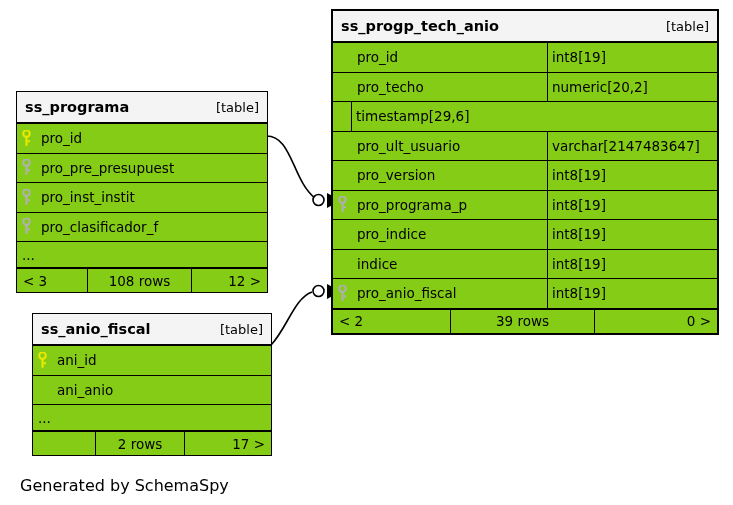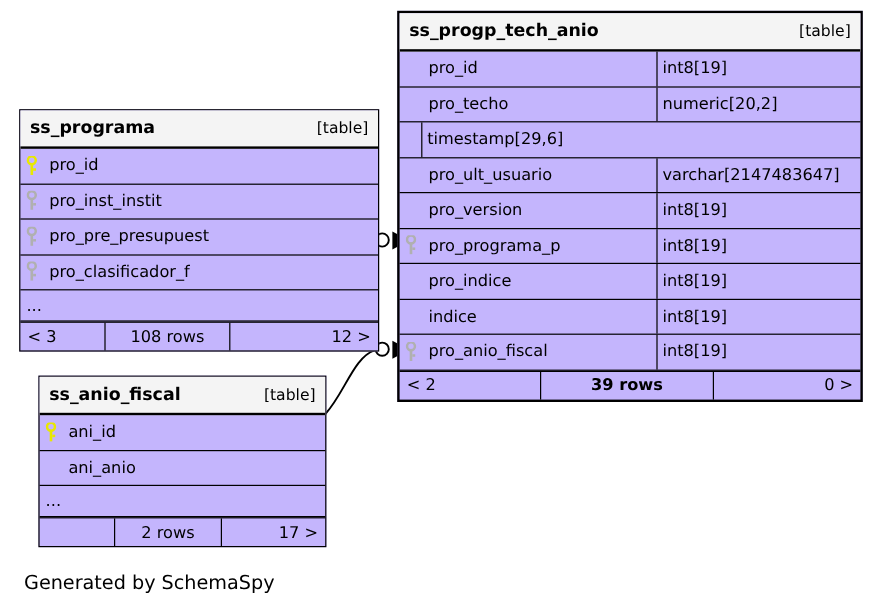--- a/index.html
+++ b/index.html
@@ -10,21 +10,21 @@
     position:relative;
     overflow:hidden;
     color:#000000;
   }
   .canvas{position:absolute;inset:0;}
 
   svg.connectors{position:absolute;left:0;top:0;width:733px;height:505px;overflow:visible;}
 
   .table{
     position:absolute;
-    background:#c4b5fd;
+    background:#84cc16;
     border:2px solid #000000;
     box-sizing:border-box;
   }
   .table.thin{border-width:1px;}
 
   .thead{
     background:#f4f4f4;
     border-bottom:2px solid #000000;
     display:flex;
     align-items:center;
@@ -194,26 +194,26 @@
           <rect x="3.4" y="6.2" width="2.2" height="9.6" fill="#b0b0b0"></rect>
           <rect x="5.6" y="10.2" width="2.4" height="2.1" fill="#b0b0b0"></rect>
         </svg>
       </span>
       <span class="cname" style="width:196px;flex:0 0 196px;">pro_anio_fiscal</span>
       <span class="ctype" style="flex:1 1 auto;">int8[19]</span>
     </div>
 
     <div class="tfoot">
       <span class="fcell fleft" style="width:117px;flex:0 0 117px;">&lt; 2</span>
-      <span class="fcell fmid" style="width:145px;flex:0 0 145px;font-weight:bold;">39 rows</span>
+      <span class="fcell fmid" style="width:145px;flex:0 0 145px;">39 rows</span>
       <span class="fcell fright" style="flex:1 1 auto;">0 &gt;</span>
     </div>
   </div>
 
-  <div class="table thin" style="left:16px;top:91px;width:300px;">
+  <div class="table thin" style="left:16px;top:91px;width:252px;">
     <div class="thead" style="border-bottom-width:2px;">
       <span class="tname">ss_programa</span>
       <span class="ttag">[table]</span>
     </div>
 
     <div class="row">
       <span class="keyslot">
         <svg width="9" height="17" viewBox="0 0 9 17">
           <circle cx="4.5" cy="3.6" r="3.3" fill="none" stroke="#e8e800" stroke-width="2.1"></circle>
           <rect x="3.4" y="6.2" width="2.2" height="9.6" fill="#e8e800"></rect>
@@ -223,31 +223,31 @@
       <span class="cname">pro_id</span>
     </div>
     <div class="row">
       <span class="keyslot">
         <svg width="9" height="17" viewBox="0 0 9 17">
           <circle cx="4.5" cy="3.6" r="3.3" fill="none" stroke="#b0b0b0" stroke-width="2.1"></circle>
           <rect x="3.4" y="6.2" width="2.2" height="9.6" fill="#b0b0b0"></rect>
           <rect x="5.6" y="10.2" width="2.4" height="2.1" fill="#b0b0b0"></rect>
         </svg>
       </span>
+      <span class="cname">pro_pre_presupuest</span>
+    </div>
+    <div class="row">
+      <span class="keyslot">
+        <svg width="9" height="17" viewBox="0 0 9 17">
+          <circle cx="4.5" cy="3.6" r="3.3" fill="none" stroke="#b0b0b0" stroke-width="2.1"></circle>
+          <rect x="3.4" y="6.2" width="2.2" height="9.6" fill="#b0b0b0"></rect>
+          <rect x="5.6" y="10.2" width="2.4" height="2.1" fill="#b0b0b0"></rect>
+        </svg>
+      </span>
       <span class="cname">pro_inst_instit</span>
-    </div>
-    <div class="row">
-      <span class="keyslot">
-        <svg width="9" height="17" viewBox="0 0 9 17">
-          <circle cx="4.5" cy="3.6" r="3.3" fill="none" stroke="#b0b0b0" stroke-width="2.1"></circle>
-          <rect x="3.4" y="6.2" width="2.2" height="9.6" fill="#b0b0b0"></rect>
-          <rect x="5.6" y="10.2" width="2.4" height="2.1" fill="#b0b0b0"></rect>
-        </svg>
-      </span>
-      <span class="cname">pro_pre_presupuest</span>
     </div>
     <div class="row">
       <span class="keyslot">
         <svg width="9" height="17" viewBox="0 0 9 17">
           <circle cx="4.5" cy="3.6" r="3.3" fill="none" stroke="#b0b0b0" stroke-width="2.1"></circle>
           <rect x="3.4" y="6.2" width="2.2" height="9.6" fill="#b0b0b0"></rect>
           <rect x="5.6" y="10.2" width="2.4" height="2.1" fill="#b0b0b0"></rect>
         </svg>
       </span>
       <span class="cname">pro_clasificador_f</span>

